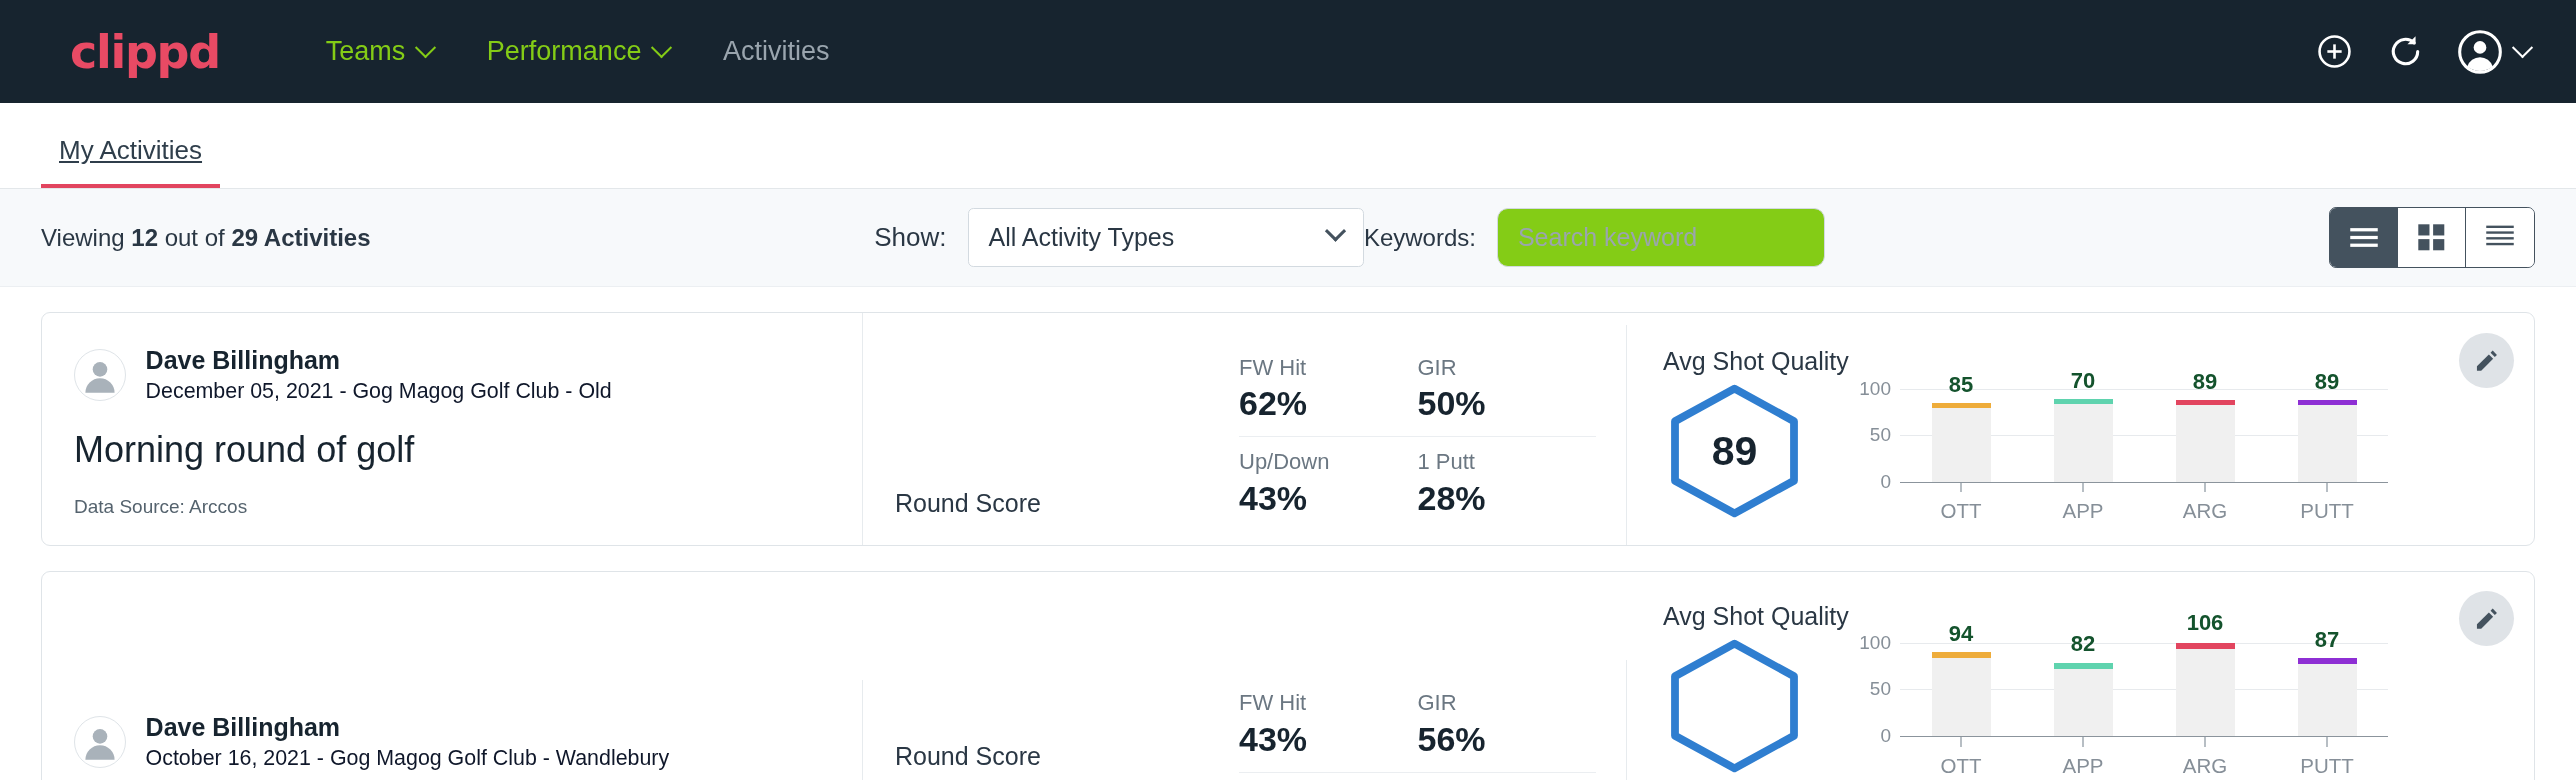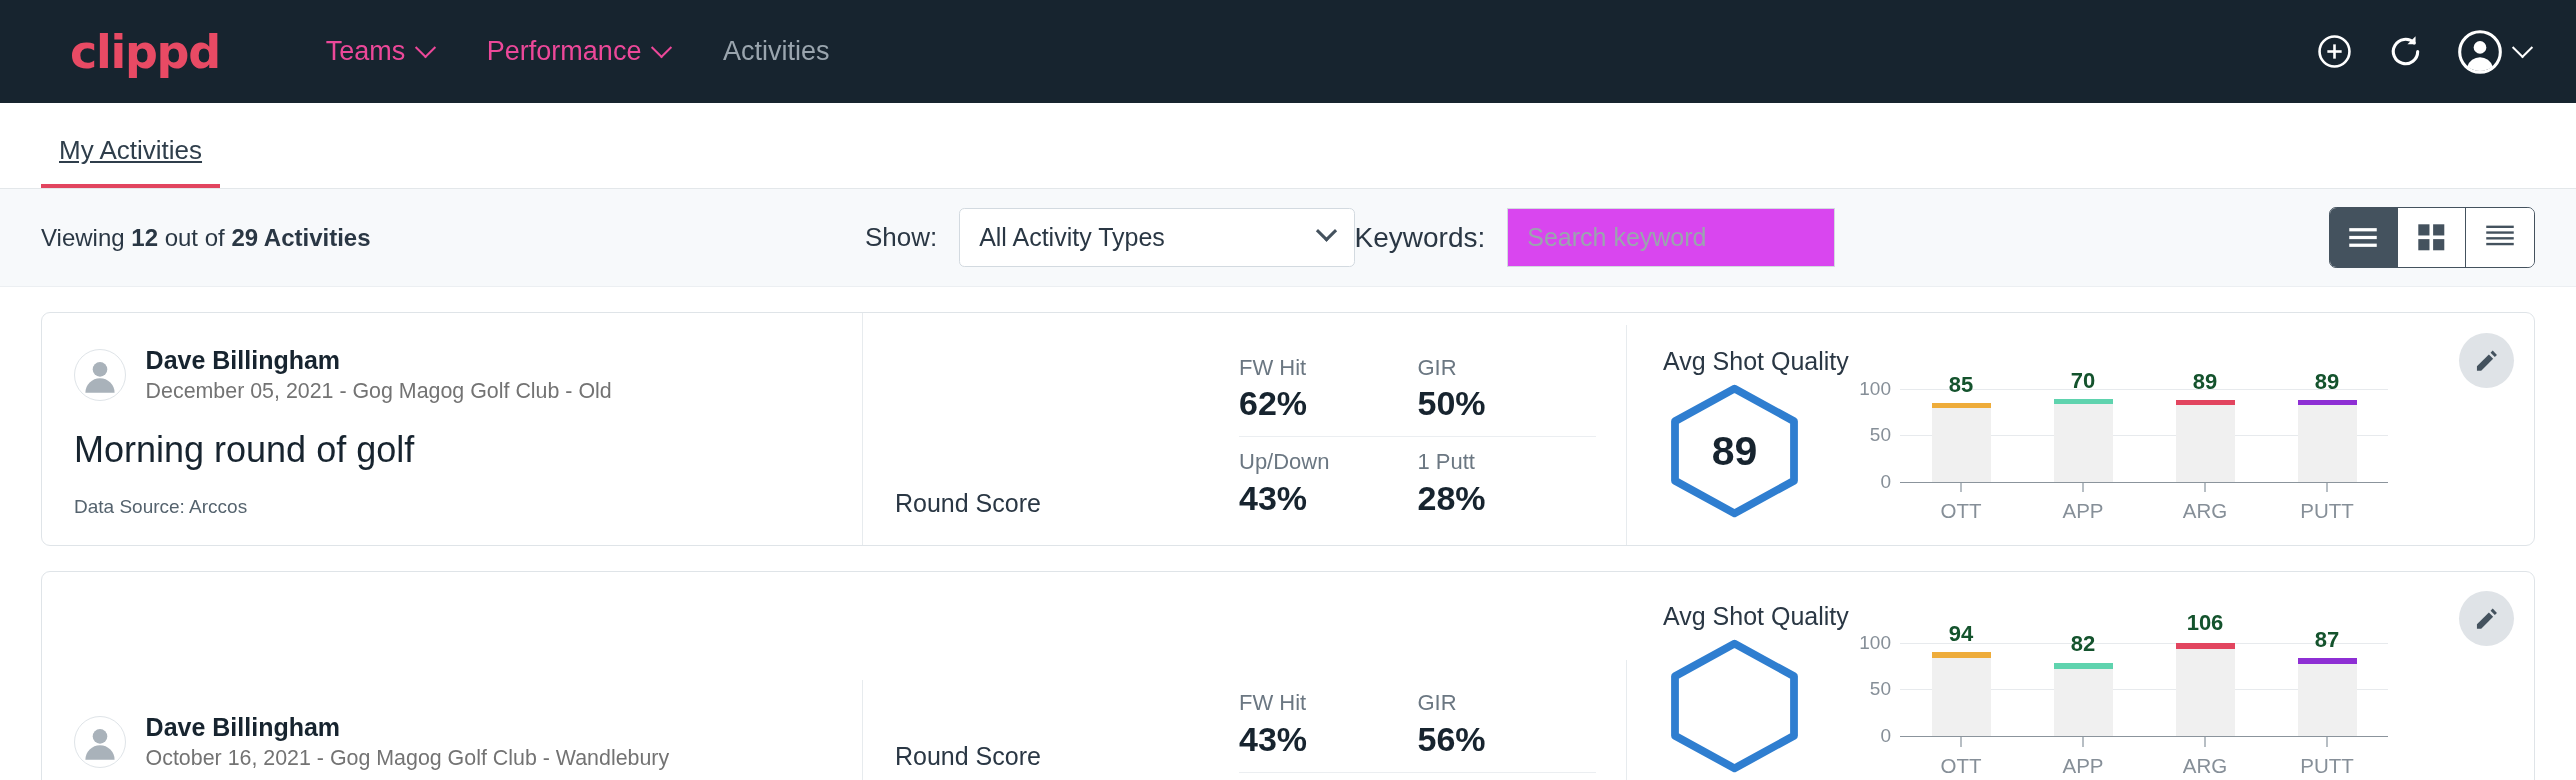--- a/index.html
+++ b/index.html
@@ -24,21 +24,21 @@
     font-weight: 700;
     color: #e84a64;
     letter-spacing: -1.3px;
     margin-right: 79px;
     line-height: 1;
     font-family: "DejaVu Sans", sans-serif;
   }
   .nav-items { display: flex; align-items: center; gap: 0px; }
   .nav-item {
     display: flex; align-items: center; gap: 12.5px;
-    color: #ec4899;
+    color: #84cc16;
     font-size: 27px;
     padding: 9px 27px;
     cursor: pointer;
     white-space: nowrap;
   }
   .nav-item.muted { color: #9aa5ae; }
   .chev {
     display: inline-block;
     width: 15px; height: 15px;
     border-right: 2.7px solid currentColor;
@@ -104,26 +104,26 @@
     cursor: pointer;
     position: relative;
   }
   .select .chev2 {
     margin-left: auto;
     width: 15px; height: 15px;
     border-right: 3.6px solid #44525e;
     border-bottom: 3.6px solid #44525e;
     transform: rotate(45deg) translate(-4.5px,-4.5px);
   }
-  .kw-label { font-size: 28px; color: #2a3744; margin-right: 21.4px; white-space: nowrap; }
+  .kw-label { font-size: 24px; color: #2a3744; margin-right: 21.4px; white-space: nowrap; }
   .search {
     width: 328px; height: 59px;
-    background: #d946ef;
+    background: #84cc16;
     border: 0.9px solid #d3dae0;
-    border-radius: 0;
+    border-radius: 11px;
     padding: 0 19.6px;
     font-size: 25px; color: #2a3744;
     font-family: "Liberation Sans", sans-serif;
     flex: 0 0 328px;
     width: 328px;
   }
   .search::placeholder { color: #9aa5ae; }
   .viewtoggle {
     margin-left: auto;
     display: flex;
@@ -164,21 +164,21 @@
   .person-row { display: flex; align-items: center; gap: 19.6px; }
   .pavatar {
     width: 52px; height: 52px; border-radius: 50%;
     border: 0.9px solid #dfe4e8;
     background: #ffffff;
     display: flex; align-items: center; justify-content: center;
     overflow: hidden;
     flex: 0 0 52px;
   }
   .pname { font-size: 25px; font-weight: 700; color: #17242f; line-height: 1.25; }
-  .pmeta { font-size: 21.4px; color: #737373; line-height: 1.3; margin-top: 1.8px; }
+  .pmeta { font-size: 21.4px; color: #0f172a; line-height: 1.3; margin-top: 1.8px; }
   .ctitle { font-size: 36px; color: #17242f; margin-top: 23px; font-weight: 400; }
   .csource { font-size: 19px; color: #55636e; margin-top: 25px; }
 
   .col-score {
     width: 346px;
     padding: 30px 0 27px 32px;
   }
   .col-stats {
     width: 418px;
     padding: 30px 30px 27px 30px;

